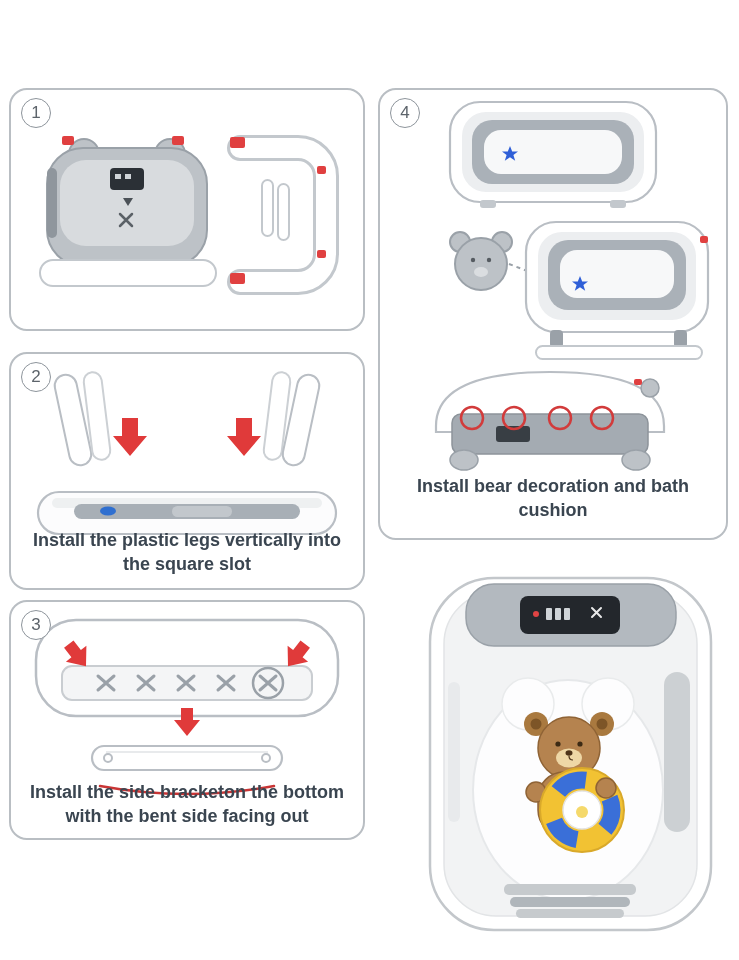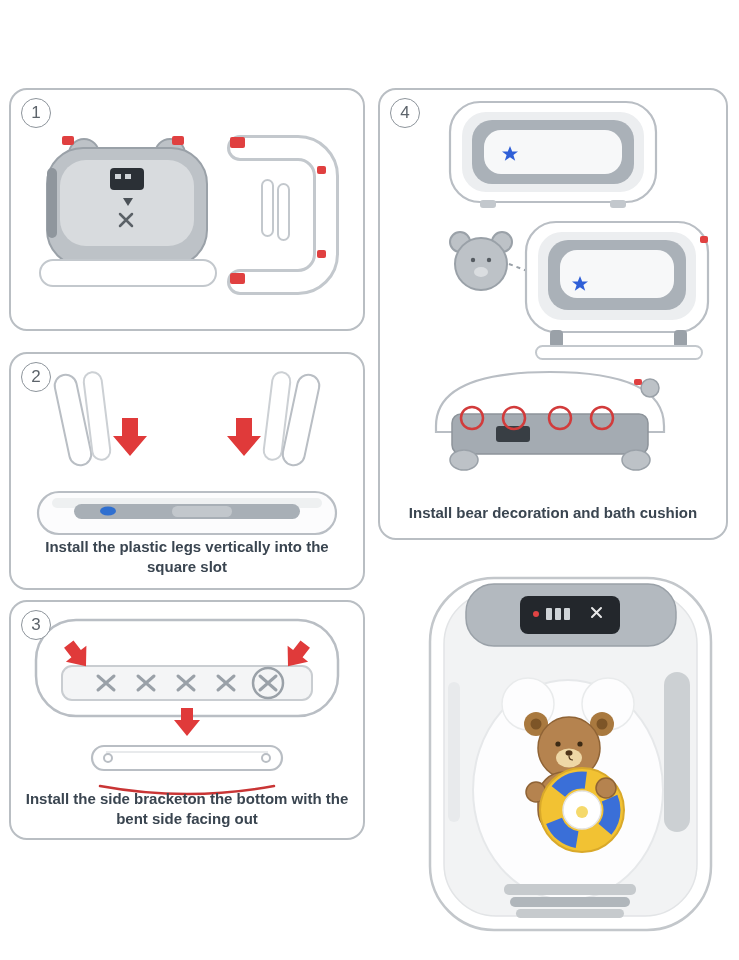--- a/index.html
+++ b/index.html
@@ -4,21 +4,21 @@
 <style>
   * { margin:0; padding:0; box-sizing:border-box; }
   html,body { width:739px; height:960px; background:#ffffff; font-family:"Liberation Sans",sans-serif; position:relative; overflow:hidden; }
   .panel { position:absolute; border:2px solid #b9bec3; border-radius:18px; background:#ffffff; }
   #panel-1 { left:9px;  top:88px;  width:356px; height:243px; }
   #panel-2 { left:9px;  top:352px; width:356px; height:238px; }
   #panel-3 { left:9px;  top:600px; width:356px; height:240px; }
   #panel-4 { left:378px; top:88px; width:350px; height:452px; }
   #final-product { position:absolute; left:408px; top:552px; width:322px; height:402px; }
   .badge { position:absolute; top:8px; left:10px; width:30px; height:30px; border:1.6px solid #8d949b; border-radius:50%; display:flex; align-items:center; justify-content:center; font-size:17px; color:#5d646b; background:#fff; z-index:2; }
-  .caption { position:absolute; left:10px; right:10px; text-align:center; font-weight:700; font-size:15px; line-height:1.3; color:#3a4550; }
+  .caption { position:absolute; left:10px; right:10px; text-align:center; font-weight:700; font-size:18px; line-height:1.3; color:#3a4550; }
   #panel-2 .caption { bottom:12px; }
   #panel-3 .caption { bottom:10px;margin-top:48px; }
   #panel-4 .caption { bottom:16px; }
   .illu { display:block; margin:0 auto; }
   #panel-1 .illu { margin-top:18px; }
   #panel-2 .illu { margin-top:10px; }
   #panel-3 .illu { margin-top:8px; }
   #panel-4 .illu { margin-top:6px; }
 </style>
 </head>

